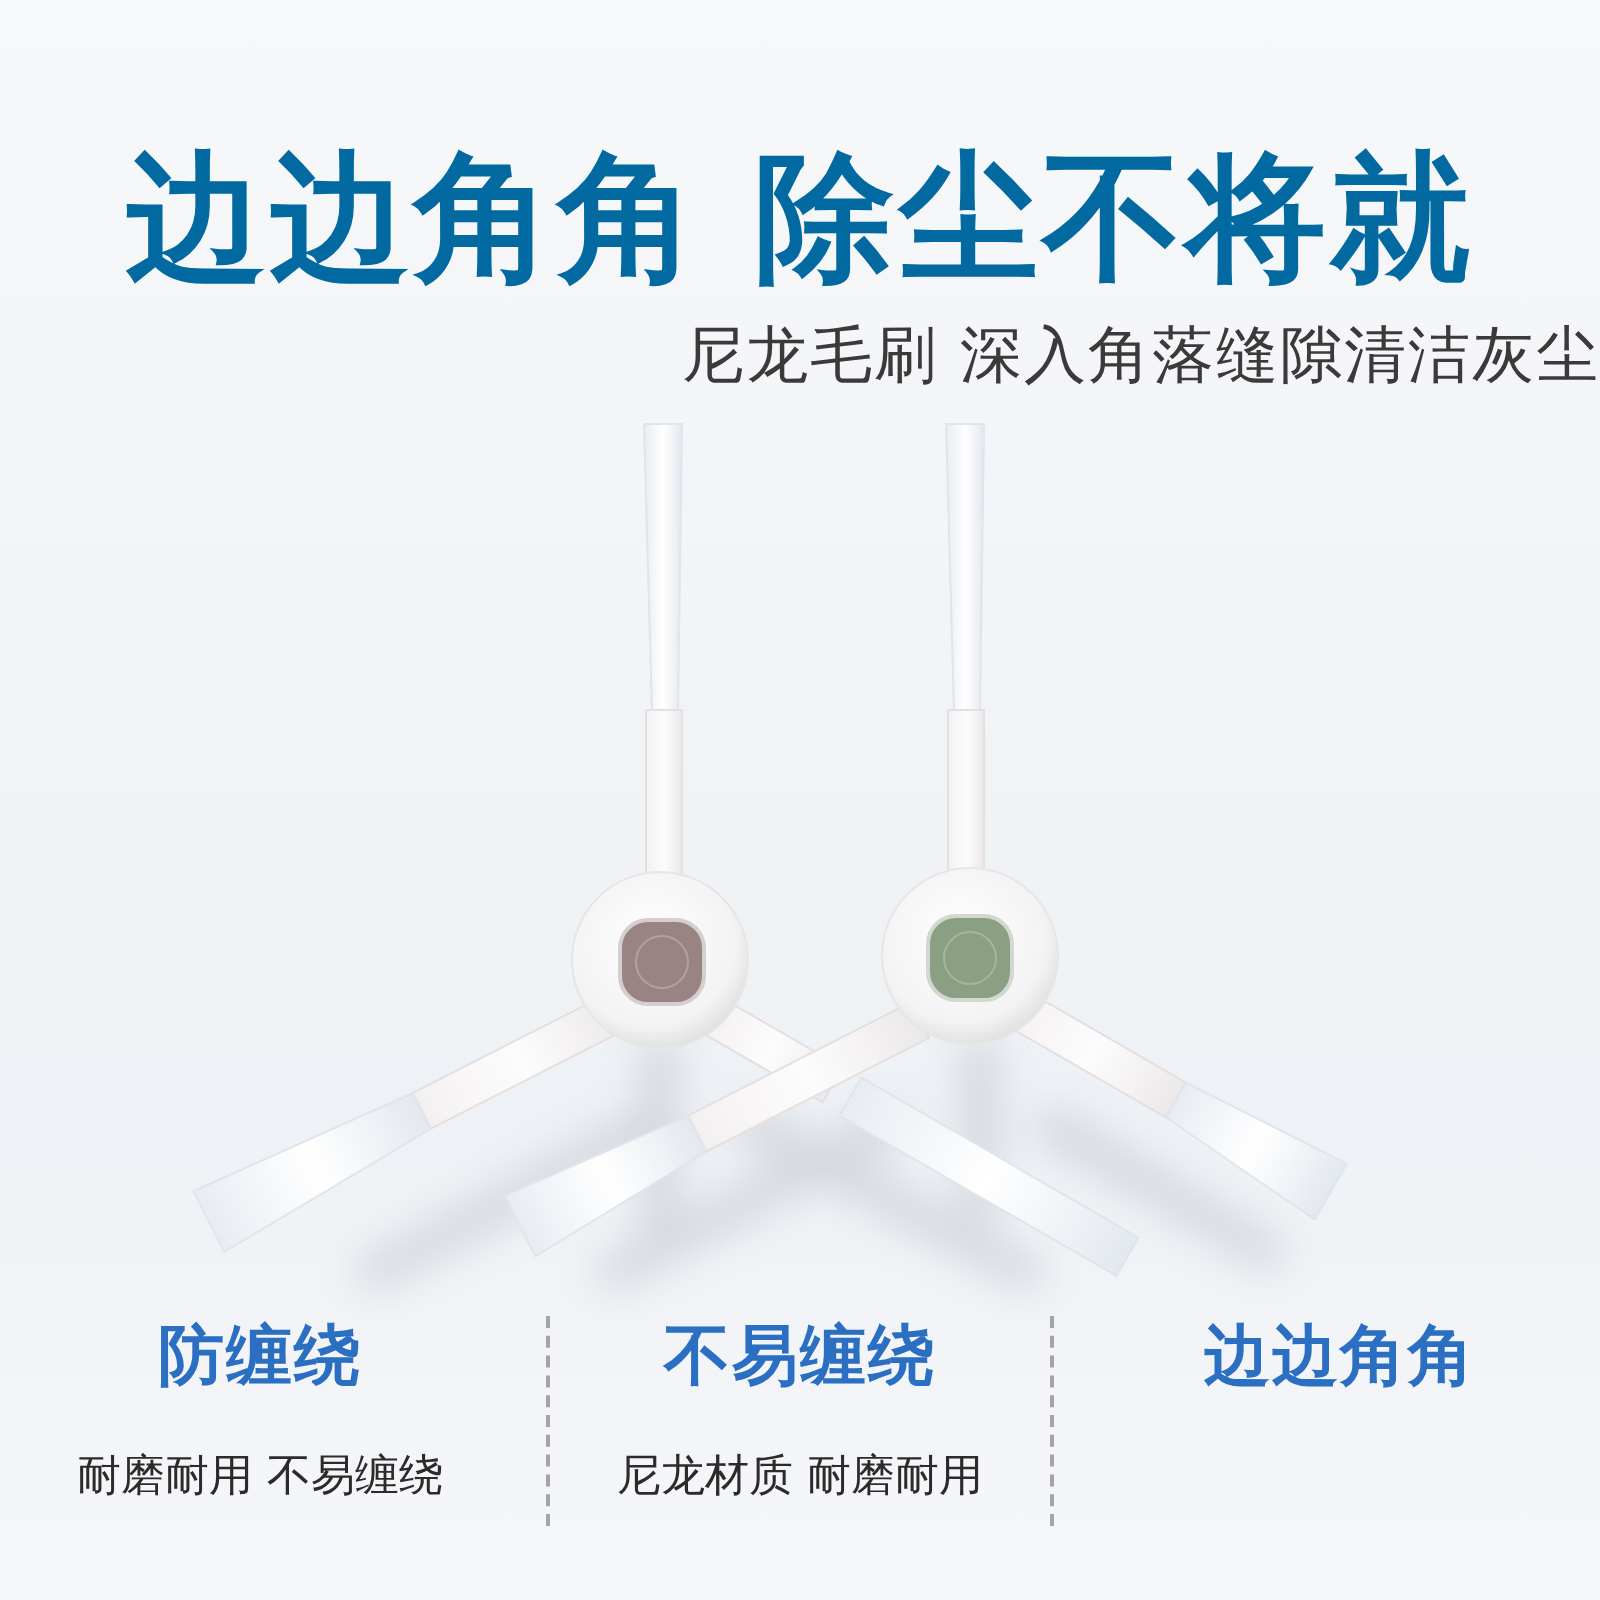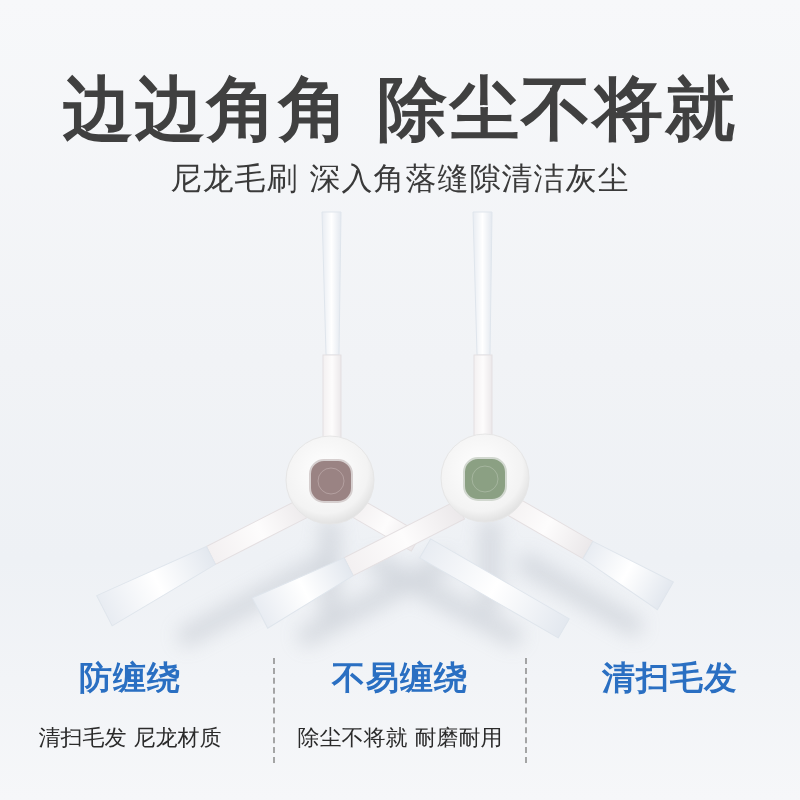--- a/index.html
+++ b/index.html
@@ -4,24 +4,24 @@
 <style>
   html, body { margin:0; padding:0; }
   body {
     width:800px; height:800px; overflow:hidden; position:relative;
     background: linear-gradient(180deg, #f7f8fa 0%, #f1f3f6 45%, #eef1f5 70%, #f6f7f9 100%);
     font-family: "DejaVu Sans", "Liberation Sans", sans-serif;
   }
   .headline {
     position:absolute; left:0; right:0; top:74px; text-align:center;
     font-size:70px; font-weight:bold; letter-spacing:2px;
-    color:#404040; line-height:1;
+    color:#0369a1; line-height:1;
   }
   .subline {
-    position:absolute; left:0; right:0; top:163px; text-align:center;
+    position:absolute; left:0; right:0; top:163px; text-align:right;
     font-size:31px; color:#3a3a3a; letter-spacing:1px; line-height:1;
   }
   .scene { position:absolute; left:0; top:0; width:800px; height:800px; }
   .features {
     position:absolute; left:0; right:0; top:648px; height:120px;
     display:flex; justify-content:space-between;
   }
   .feature {
     width:260px; text-align:center; position:relative;
   }
@@ -112,24 +112,24 @@
   </g>
 
   <g transform="rotate(30 430 550)">
     <rect x="425" y="540" width="160" height="22" fill="url(#bristle)" stroke="#dfe5ec" stroke-width="1"></rect>
   </g>
 </svg>
 
 <div class="features">
   <div class="feature">
     <span class="feature-title">防缠绕</span>
-    <span class="feature-desc">清扫毛发 尼龙材质</span>
+    <span class="feature-desc">耐磨耐用 不易缠绕</span>
   </div>
   <div class="feature">
     <div class="divider" style="left:3px"></div>
     <span class="feature-title">不易缠绕</span>
-    <span class="feature-desc">除尘不将就 耐磨耐用</span>
+    <span class="feature-desc">尼龙材质 耐磨耐用</span>
     <div class="divider" style="right:3px"></div>
   </div>
   <div class="feature">
-    <span class="feature-title">清扫毛发</span>
+    <span class="feature-title">边边角角</span>
   </div>
 </div>
 
 </body></html>

